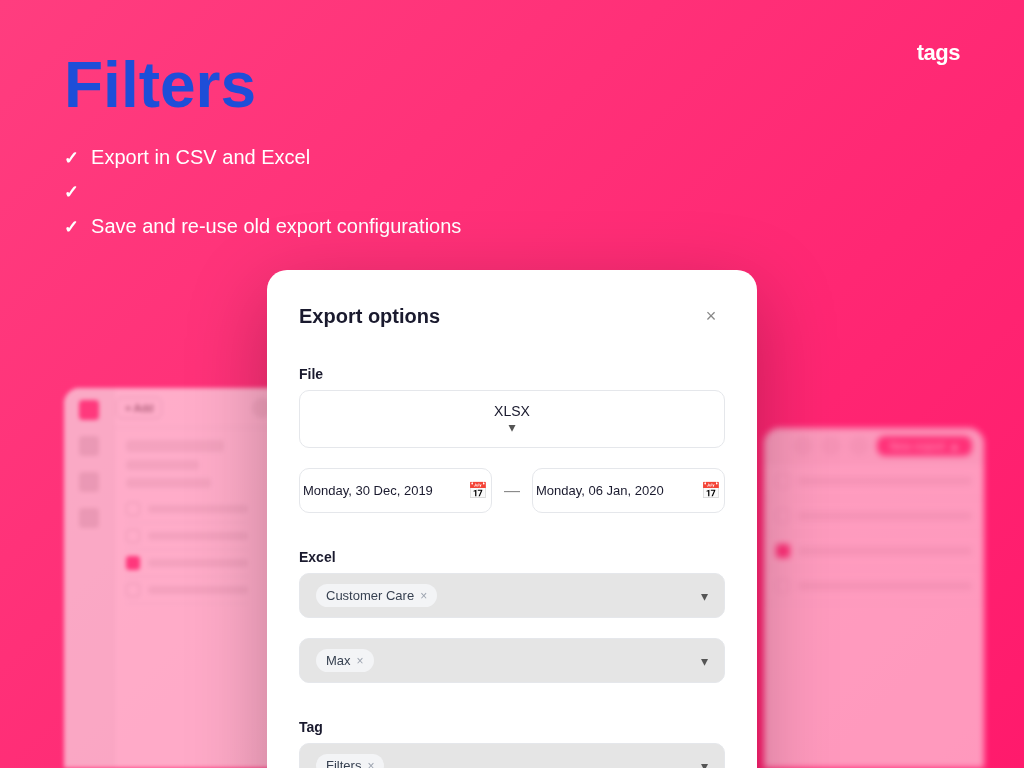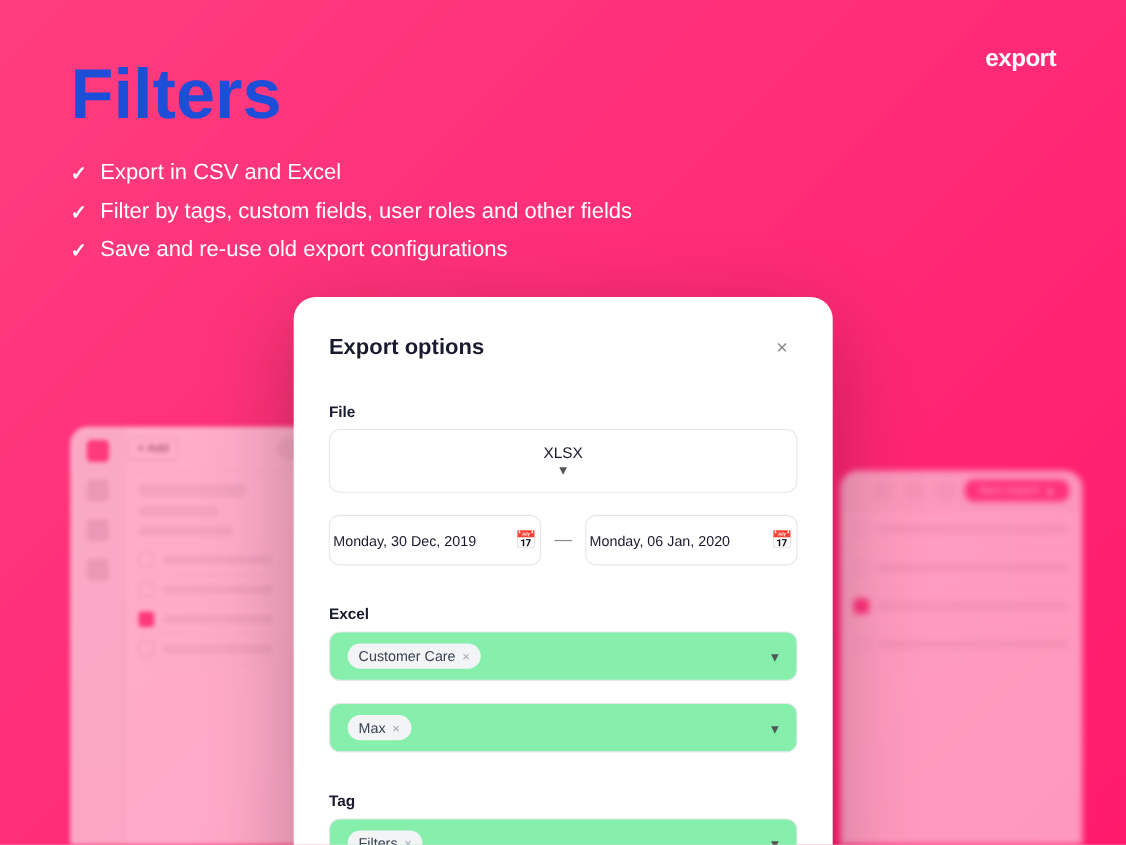--- a/index.html
+++ b/index.html
@@ -206,21 +206,21 @@
     
     .tag-select {
       width: 100%;
       border: 1.5px solid #e5e7eb;
       border-radius: 10px;
       padding: 10px 16px;
       display: flex;
       align-items: center;
       justify-content: space-between;
       cursor: pointer;
-      background: #86efac;
+      background: #e5e5e5;
     }
 
     .tag-pills {
       display: flex;
       flex-wrap: wrap;
       gap: 6px;
     }
 
     .tag-pill {
       background: #f3f4f6;
@@ -427,33 +427,32 @@
           <div class="bg-text-line" style="width:85px;"></div>
         </div>
       </div>
     </div>
   </div>
 </div>
 
 <div class="header">
 
   <div class="oapps-logo">
-    <span>export</span>
+    <span>tags</span>
   </div>
 
   <h1 class="title">Filters</h1>
 
   <ul class="feature-list">
     <li>
       <span class="check-icon">✓</span>
       <span>Export in CSV and Excel</span>
     </li>
     <li>
       <span class="check-icon">✓</span>
-      <span>Filter by tags, custom fields, user roles and other fields</span>
     </li>
     <li>
       <span class="check-icon">✓</span>
       <span>Save and re-use old export configurations</span>
     </li>
   </ul>
 </div>
 
 <div class="modal-overlay">
 

